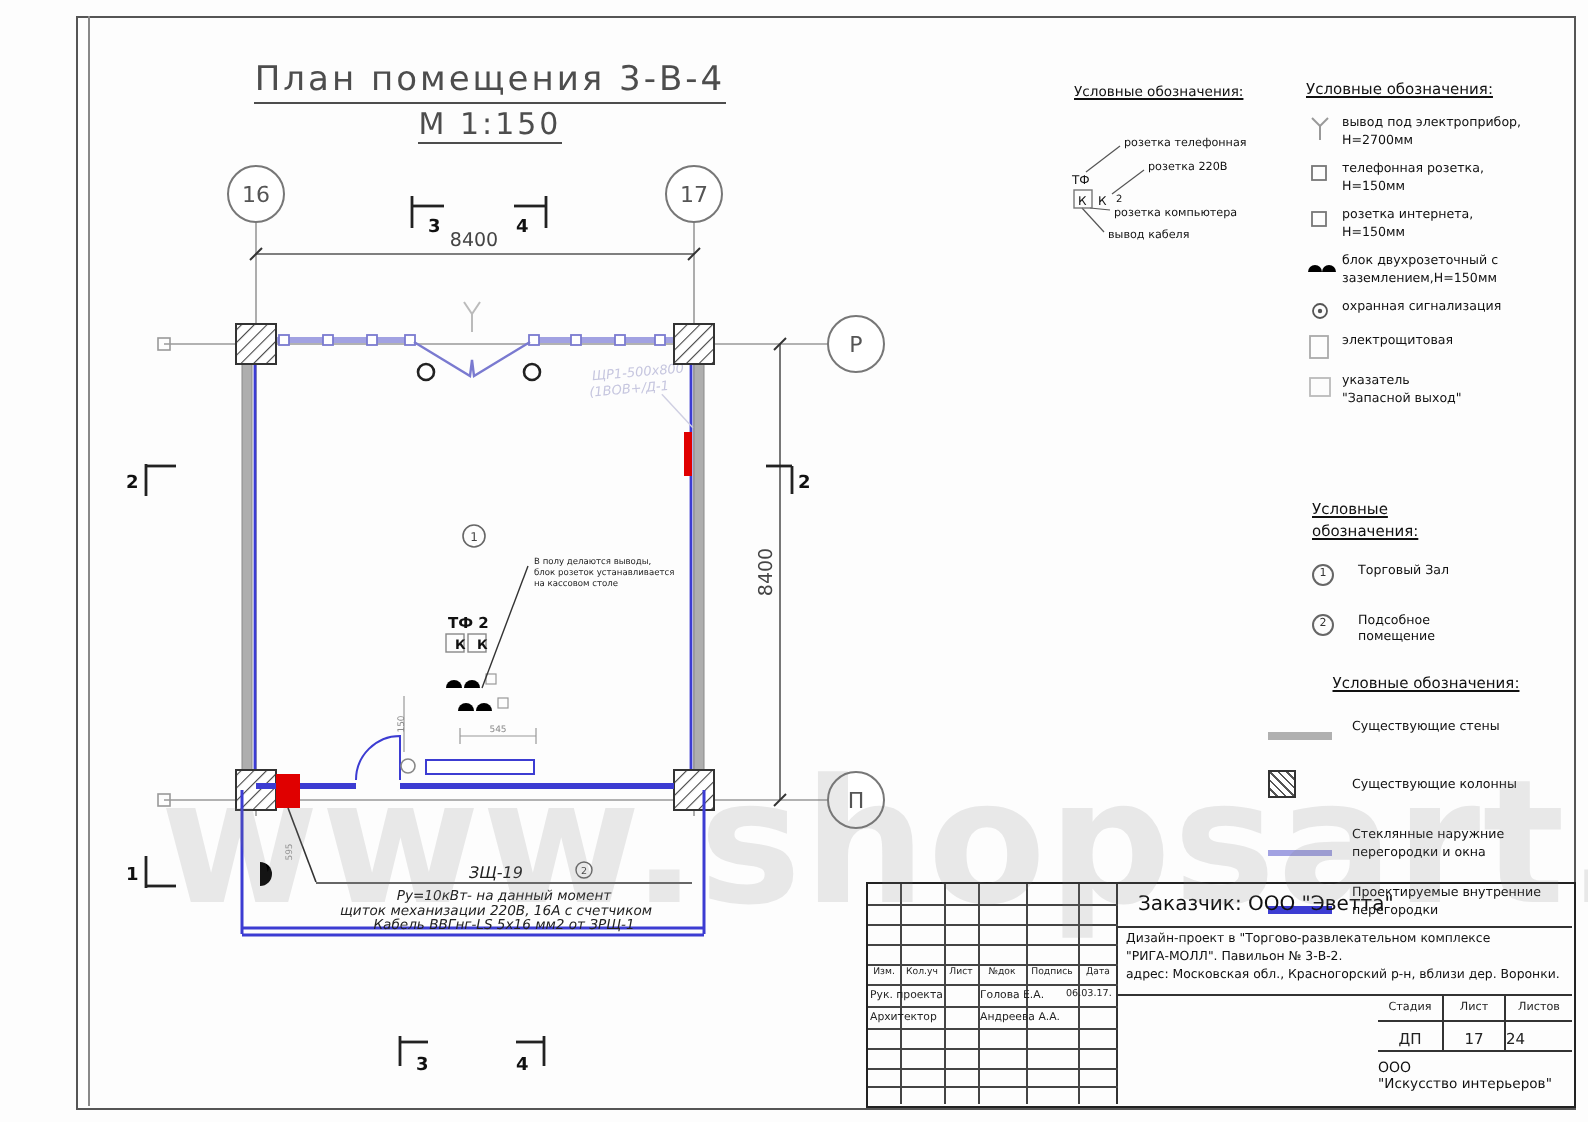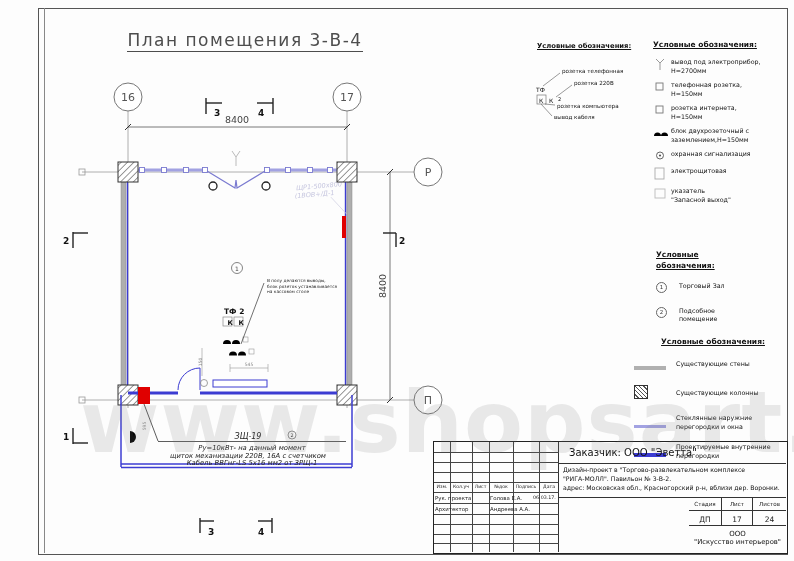--- a/index.html
+++ b/index.html
@@ -1,40 +1,41 @@
 <!DOCTYPE html>
 <html><head>
 <meta charset="utf-8">
 <style>
   html,body{margin:0;padding:0;}
   body{width:794px;height:561px;position:relative;background:#fdfdfd;overflow:hidden;
        font-family:"DejaVu Sans","Liberation Sans",sans-serif;color:#222;}
   .abs{position:absolute;}
   .ml{white-space:pre-line;}
   svg{font-family:"DejaVu Sans","Liberation Sans",sans-serif;}
-  .legend-title{font-weight:bold;text-decoration:underline;color:#111;}
+  .legend-title{font-weight:normal;text-decoration:underline;color:#111;}
   .lg-row{display:flex;align-items:flex-start;margin-bottom:6px;}
   .lg-sym{width:18px;flex:0 0 18px;display:flex;justify-content:flex-start;}
   .lg-label{font-size:6.3px;line-height:1.35;color:#111;}
   .circ-num{display:inline-block;width:9px;height:9px;border:0.8px solid #666;border-radius:50%;
             font-size:5.5px;line-height:9px;text-align:center;color:#333;flex:0 0 9px;}
   .tb-cell{position:absolute;box-sizing:border-box;}
   .hline{position:absolute;border-top:1px solid #444;}
   .vline{position:absolute;border-left:1px solid #444;}
   .watermark{font-weight:bold;font-size:86px;letter-spacing:1px;white-space:nowrap;
              color:rgba(125,125,125,0.16);pointer-events:none;z-index:60;}
 </style>
 </head>
 <body>
 
 <div class="abs" style="left:38px;top:8px;width:748px;height:545px;border:1px solid #555;"></div>
 <div class="abs" style="left:44px;top:8px;width:0;height:545px;border-left:1px solid #888;"></div>
 
 <div class="abs" style="left:95px;top:30px;width:300px;text-align:center;color:#4d4d4d;">
   <div><span style="display:inline-block;font-size:17px;letter-spacing:1.5px;border-bottom:1.2px solid #4d4d4d;padding-bottom:1px;">План помещения 3-В-4</span></div>
+  <div><span style="display:inline-block;font-size:15px;letter-spacing:1.5px;border-bottom:1.2px solid #4d4d4d;margin-top:1px;">М 1:150</span></div>
 </div>
 
 <svg class="abs" style="left:30px;top:30px;" width="460" height="520" viewBox="0 0 460 520">
   <defs>
     <pattern id="hatch" width="4.5" height="4.5" patternTransform="rotate(45)" patternUnits="userSpaceOnUse">
       <rect width="4.5" height="4.5" fill="#fff"></rect>
       <line x1="0" y1="0" x2="0" y2="4.5" stroke="#444" stroke-width="1.1"></line>
     </pattern>
   </defs>
 
@@ -401,22 +402,22 @@
       <div style="font-size:6.2px;line-height:1.45;color:#111;">Дизайн-проект в  "Торгово-развлекательном комплексе</div>
       <div style="font-size:6.2px;line-height:1.45;color:#111;">"РИГА-МОЛЛ". Павильон № 3-В-2.</div>
       <div style="font-size:6.2px;line-height:1.45;color:#111;">адрес: Московская обл., Красногорский р-н, вблизи дер. Воронки.</div>
     </div>
     <div class="tb-cell" style="left:130px;top:56px;width:97px;height:54px;">
       <div class="tb-cell" style="left:0;top:0;width:33px;height:13px;border-right:1px solid #333;border-bottom:1px solid #333;font-size:5.6px;text-align:center;padding-top:3px;">Стадия</div>
       <div class="tb-cell" style="left:33px;top:0;width:31px;height:13px;border-right:1px solid #333;border-bottom:1px solid #333;font-size:5.6px;text-align:center;padding-top:3px;">Лист</div>
       <div class="tb-cell" style="left:64px;top:0;width:33px;height:13px;border-bottom:1px solid #333;font-size:5.6px;text-align:center;padding-top:3px;">Листов</div>
       <div class="tb-cell" style="left:0;top:13px;width:33px;height:15px;border-right:1px solid #333;border-bottom:1px solid #333;font-size:7.5px;text-align:center;padding-top:4px;">ДП</div>
       <div class="tb-cell" style="left:33px;top:13px;width:31px;height:15px;border-right:1px solid #333;border-bottom:1px solid #333;font-size:7.5px;text-align:center;padding-top:4px;">17</div>
-      <div class="tb-cell" style="left:64px;top:13px;width:33px;height:15px;border-bottom:1px solid #333;font-size:7.5px;text-align:center;padding-top:4px;">24</div>
-      <div class="tb-cell" style="left:0;top:28px;width:97px;height:26px;text-align:center;">
+      <div class="tb-cell" style="left:64px;top:13px;width:33px;height:15px;border-bottom:1px solid #333;font-size:7.5px;padding-top:4px;">24</div>
+      <div class="tb-cell" style="left:0;top:28px;width:97px;height:26px;text-align:left;">
         <div style="font-size:7px;margin-top:4px;color:#111;">ООО</div>
         <div style="font-size:6.8px;color:#111;">"Искусство интерьеров"</div>
       </div>
     </div>
   </div>
 </div>
 
 <div class="abs watermark" style="left:80px;top:372px;">www.shopsart.ru</div>
 
 </body></html>

